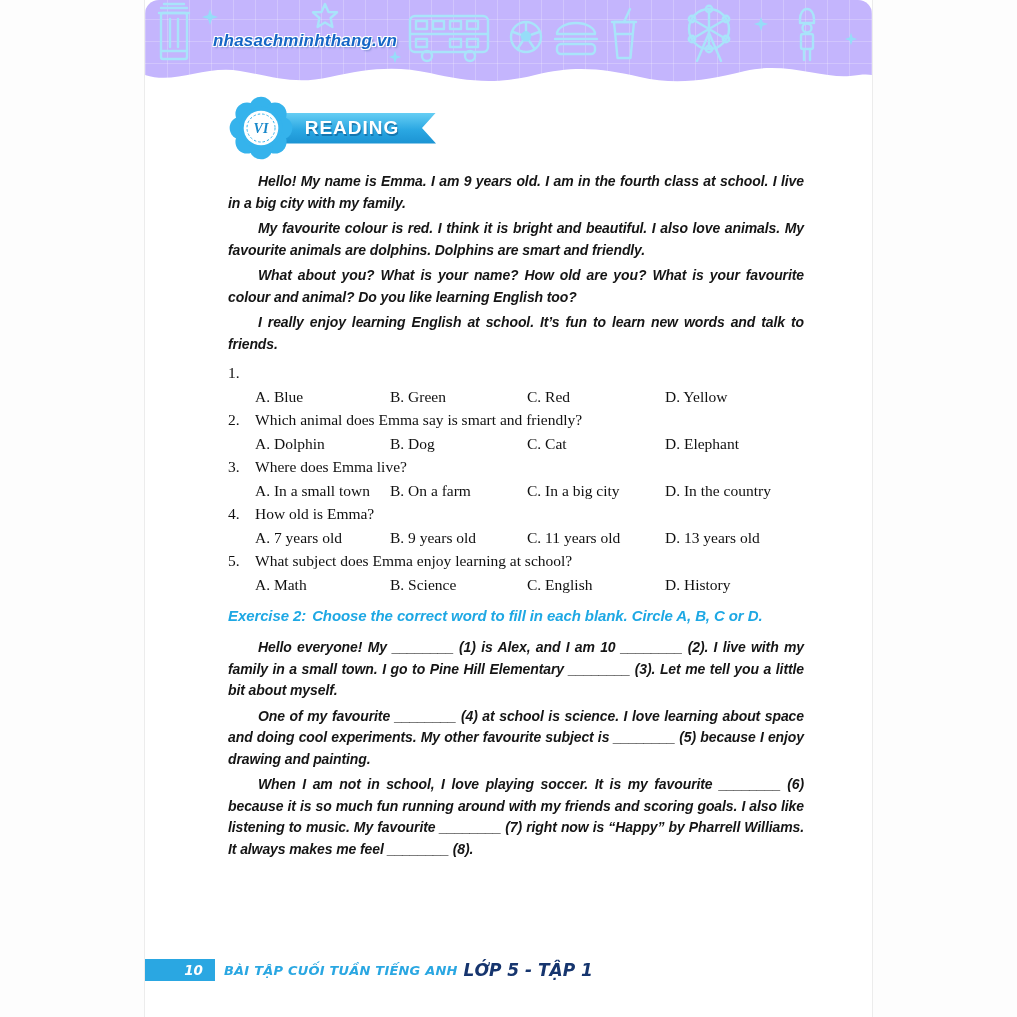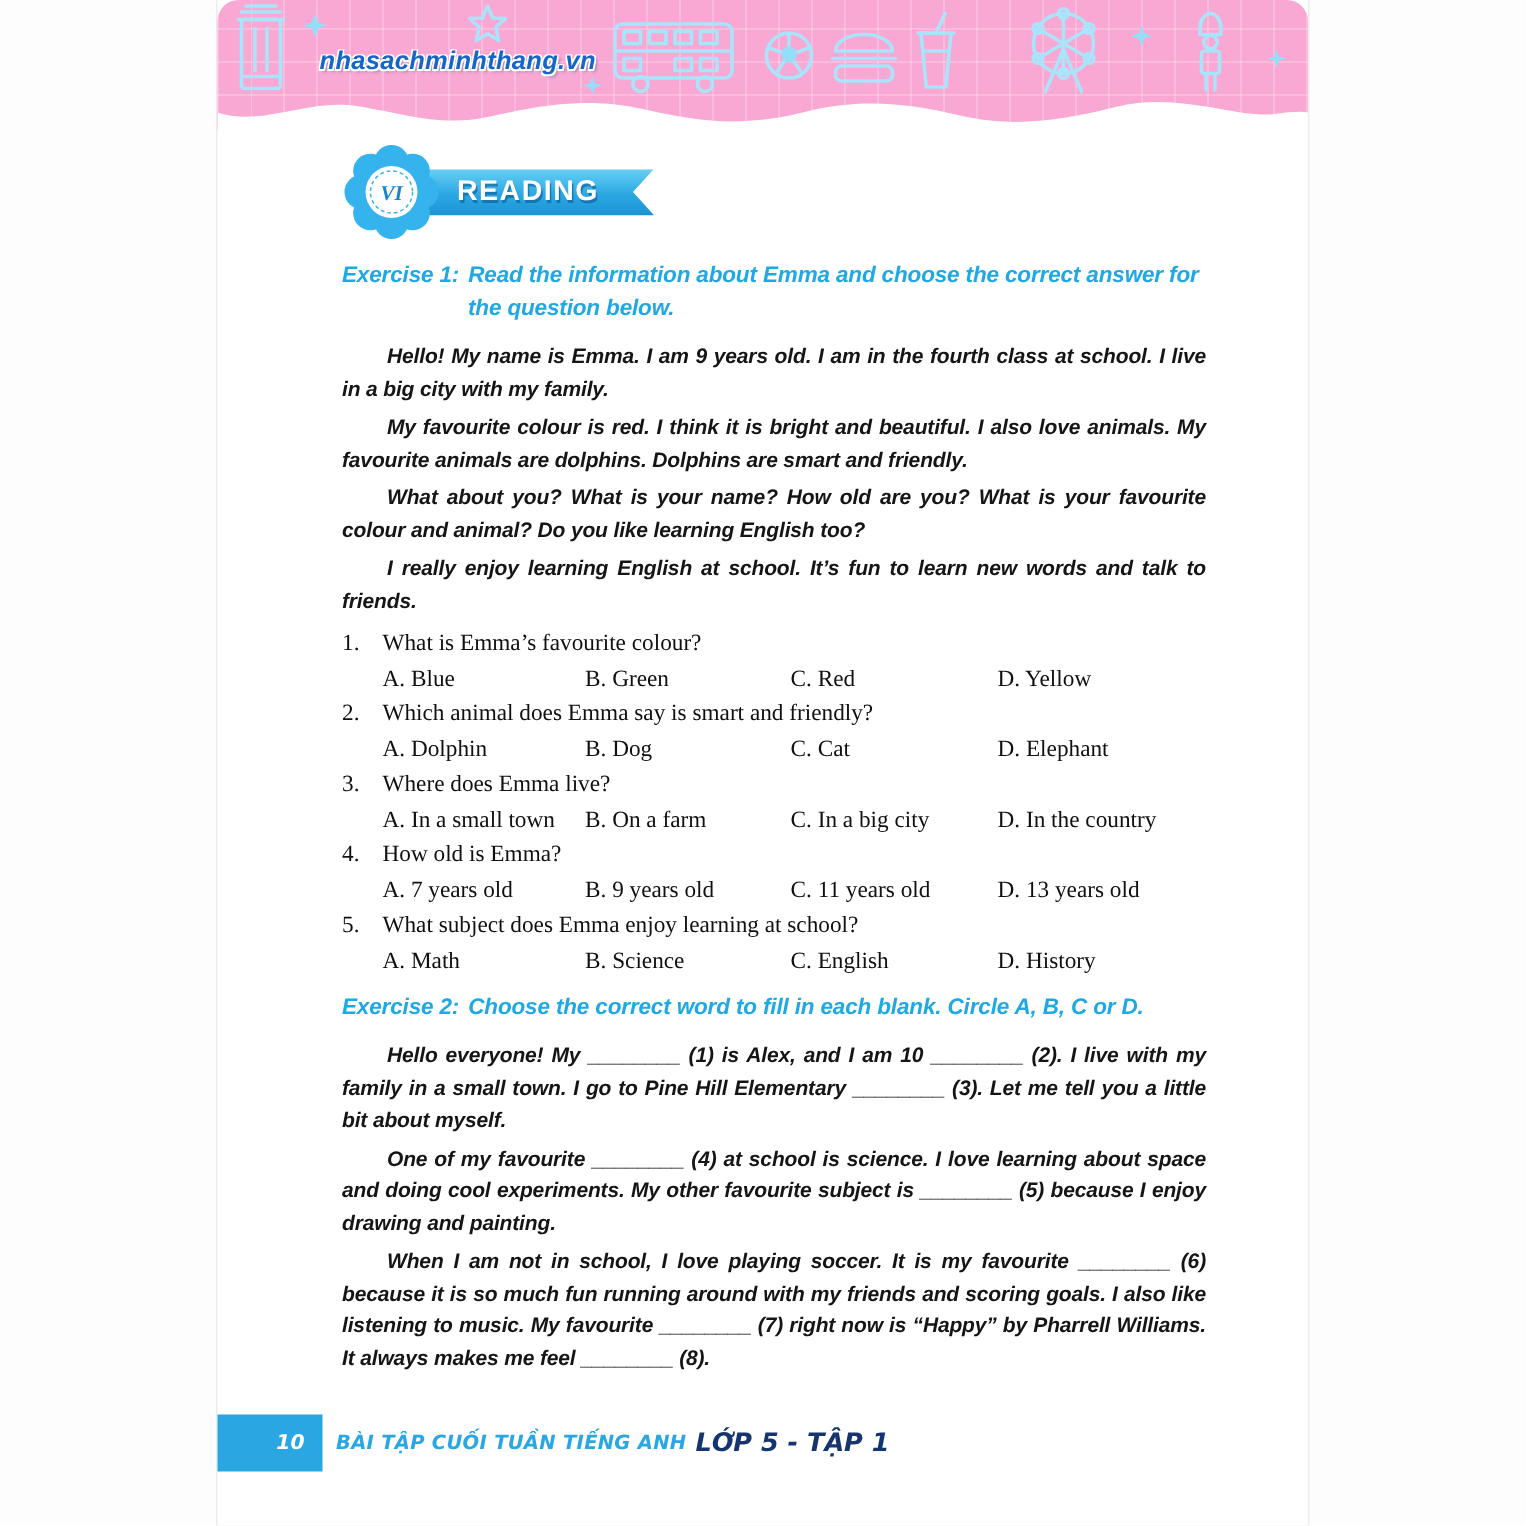--- a/index.html
+++ b/index.html
@@ -2,21 +2,21 @@
 <html><head>
 <meta charset="utf-8">
 <style>
   * { margin:0; padding:0; box-sizing:border-box; }
   html,body { width:1017px; height:1017px; background:#fff; font-family:"Liberation Sans",sans-serif; }
   .canvas { position:relative; width:1017px; height:1017px; background:#fdfdfd; overflow:hidden; }
   .page { position:absolute; left:145px; top:0; width:727px; height:1017px; background:#fff;
           box-shadow:0 0 0 1px #ececec; }
 
   
-  .band { position:relative; height:86px; background:#f9a8d4; border-radius:14px 14px 0 0; overflow:hidden; }
+  .band { position:relative; height:86px; background:#c4b5fd; border-radius:14px 14px 0 0; overflow:hidden; }
   .band-grid { position:absolute; inset:0;
     background-image:
       repeating-linear-gradient(0deg, rgba(255,255,255,.22) 0 1px, transparent 1px 22px),
       repeating-linear-gradient(90deg, rgba(255,255,255,.22) 0 1px, transparent 1px 22px); }
   .band svg.doodle { position:absolute; overflow:visible; }
   .doodle * { stroke:#a9e4fa; stroke-width:2.4; fill:none; stroke-linecap:round; stroke-linejoin:round; }
   .doodle .fillstar { fill:#96ddf8; stroke:none; }
   .wave { position:absolute; left:0; bottom:-1px; width:100%; height:24px; }
   .site { position:absolute; left:68px; top:31px; font-size:17px; font-weight:bold; font-style:italic;
           color:#1566c6; letter-spacing:.2px;
@@ -43,21 +43,21 @@
                letter-spacing:-.1px; text-align:justify; text-indent:30px; color:#151515; margin-bottom:4px; }
 
   .questions { margin-top:6px; font-family:"Liberation Serif",serif; font-size:15.5px; color:#101010; }
   .q-line { display:flex; line-height:23.5px; }
   .q-num { width:27px; flex:0 0 auto; }
   .q-opts { display:grid; grid-template-columns:135px 137px 138px auto; padding-left:27px; line-height:23.5px; }
 
   
   .footer { position:absolute; left:0; bottom:36px; display:flex; align-items:center;
             font-family:"DejaVu Sans",sans-serif; }
-  .pagebox { width:70px; height:38px; background:#2aa7e2; color:#fff; font-weight:bold; font-style:italic;
+  .pagebox { width:70px; height:22px; background:#2aa7e2; color:#fff; font-weight:bold; font-style:italic;
              font-size:13.5px; display:flex; align-items:center; justify-content:flex-end; padding-right:12px; }
   .f-series { color:#2aa7e2; font-weight:bold; font-style:italic; font-size:13px; margin-left:9px; letter-spacing:.2px;text-align:right; }
   .f-grade { color:#16356e; font-weight:bold; font-style:italic; font-size:17px; margin-left:6px; }
 </style>
 </head>
 <body>
 
 <div class="canvas">
   <div class="page">
 
@@ -158,35 +158,33 @@
           </g>
           <circle cx="0" cy="0" r="21" fill="#ffffff"></circle>
           <circle cx="0" cy="0" r="17" fill="none" stroke="#35b3ec" stroke-width="1.2" stroke-dasharray="3 2.4"></circle>
           <text x="0" y="6.5" text-anchor="middle" font-size="17" font-weight="bold" font-style="italic" font-family="Liberation Serif, serif" fill="#1787c9">VI</text>
         </svg>
         <div class="ribbon">
           <span class="ribbon-label">READING</span>
         </div>
       </div>
 
-      <p class="ex-head"><span class="ex-label">Exercise 1:</span><span>Read the information about Emma and choose the correct answer for the question below.</span></p>
 
       <div class="passage">
         <p>Hello! My name is Emma. I am 9 years old. I am in the fourth class at school. I live in a big city with my family.</p>
         <p>My favourite colour is red. I think it is bright and beautiful. I also love animals. My favourite animals are dolphins. Dolphins are smart and friendly.</p>
         <p>What about you? What is your name? How old are you? What is your favourite colour and animal? Do you like learning English too?</p>
         <p>I really enjoy learning English at school. It’s fun to learn new words and talk to friends.</p>
       </div>
 
       <div class="questions">
 
         <div class="q">
           <div class="q-line">
             <span class="q-num">1.</span>
-            <span>What is Emma’s favourite colour?</span>
           </div>
           <div class="q-opts">
             <span>A. Blue</span>
             <span>B. Green</span>
             <span>C. Red</span>
             <span>D. Yellow</span>
           </div>
         </div>
 
         <div class="q">

